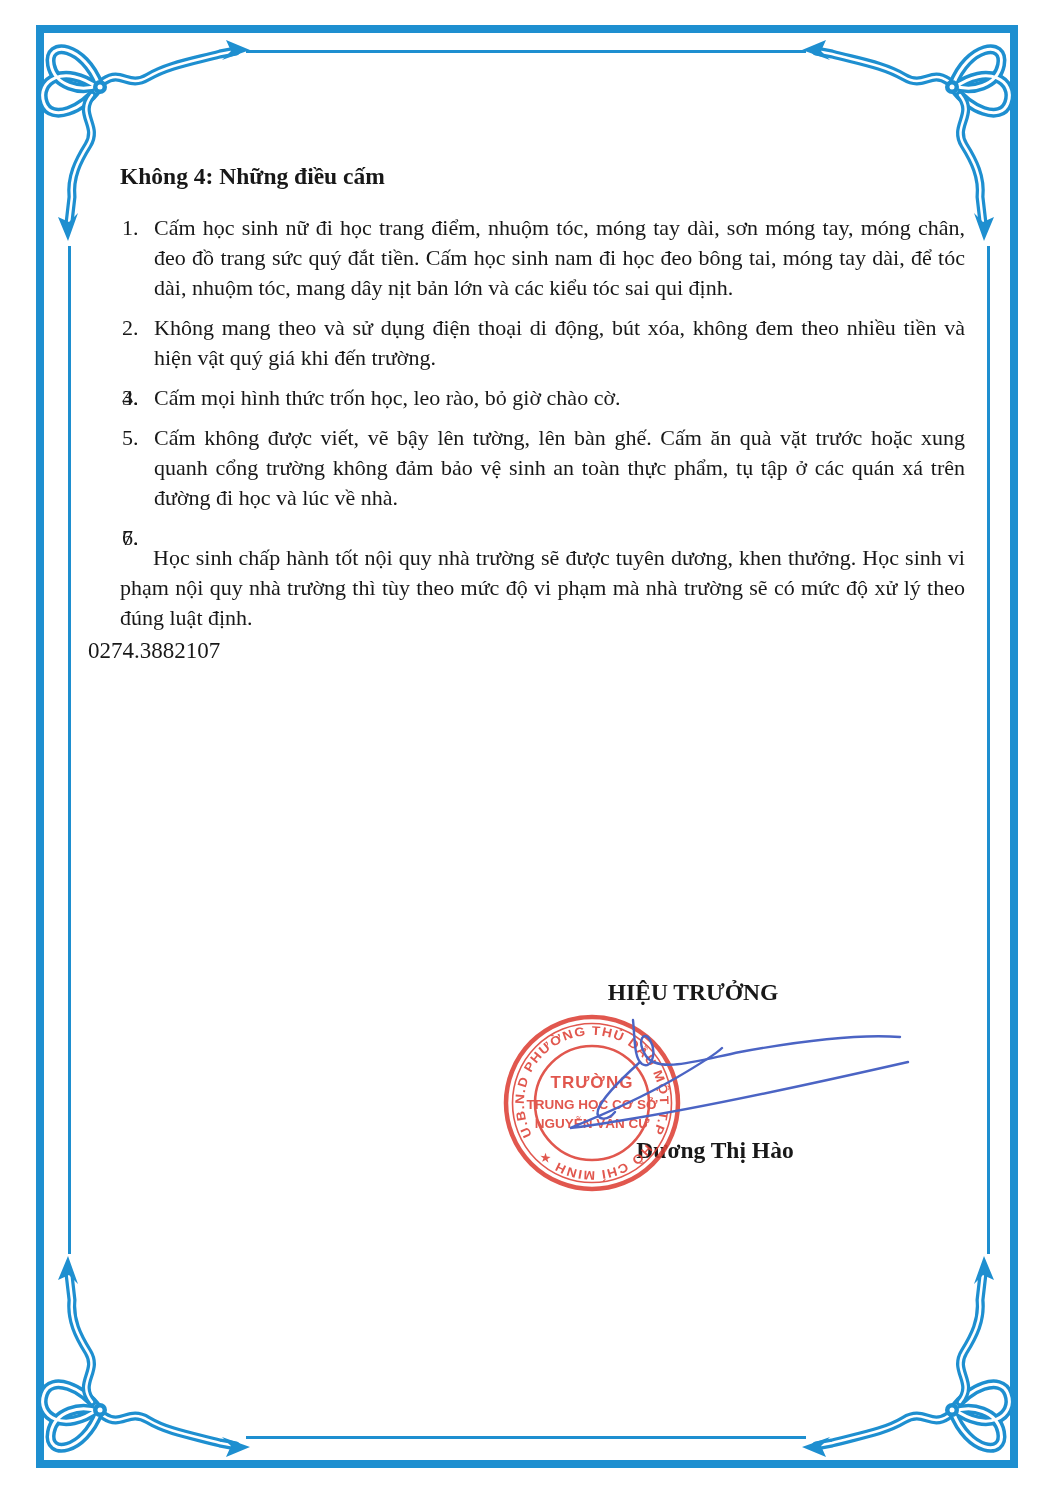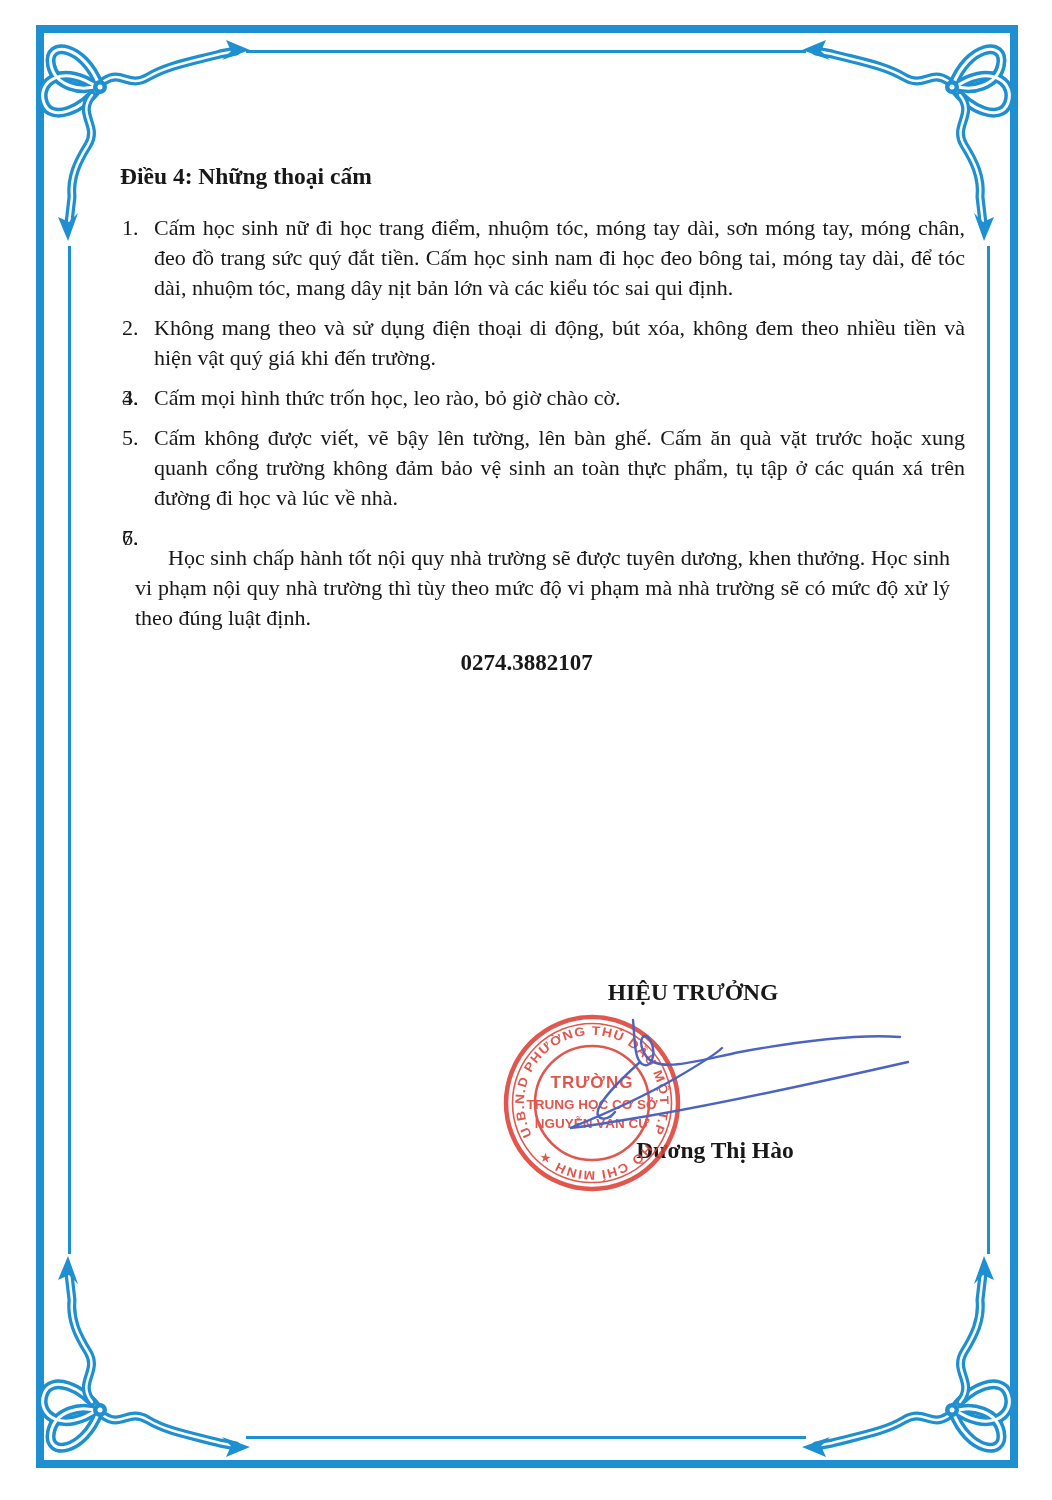--- a/index.html
+++ b/index.html
@@ -34,24 +34,24 @@
   .ww{stroke:#ffffff;fill:none;}
   .bf{fill:var(--border-blue);}
   .wf{fill:#ffffff;}
   
   .content{position:absolute;left:120px;top:0;width:845px;}
   .doc-title{margin-top:161px;font-size:23.5px;font-weight:bold;line-height:30px;}
   .item{position:relative;padding-left:34px;text-align:justify;
         font-size:22px;line-height:30px;margin-top:10px;}
   .item.first{margin-top:22px;}
   .item .num{position:absolute;left:2px;top:0;}
-  .para{margin:15px;text-align:justify;font-size:22px;line-height:30px;text-indent:33px;}
+  .para{margin:0;text-align:justify;font-size:22px;line-height:30px;text-indent:33px;}
   .para.p1{margin-top:30px;}
   .para.p2{margin-top:43px;}
-  .phone{margin-left:-32px;margin-top:3px;font-size:23px;font-weight:bold;line-height:30px;text-align:center;}
+  .phone{margin-left:-32px;margin-top:3px;font-size:23px;font-weight:normal;line-height:30px;}
   .sig-role{position:absolute;left:533px;top:979px;width:320px;text-align:center;
             font-size:23.5px;font-weight:bold;z-index:2;}
   .sig-name{position:absolute;left:555px;top:1137px;width:320px;text-align:center;
             font-size:23.5px;font-weight:bold;z-index:2;}
   
   .stamp{position:absolute;left:497px;top:1008px;z-index:3;opacity:.88;}
   .sr{stroke:var(--stamp-red);fill:none;}
   .rim{font:bold 12.5px "Liberation Sans","DejaVu Sans",sans-serif;fill:var(--stamp-red);letter-spacing:1px;}
   .c1{font:bold 17px "Liberation Sans","DejaVu Sans",sans-serif;fill:var(--stamp-red);letter-spacing:1px;}
   .c2{font:bold 13.5px "Liberation Sans","DejaVu Sans",sans-serif;fill:var(--stamp-red);}
@@ -94,21 +94,21 @@
       <use href="#bow-art"></use>
     </svg>
   <svg class="corner bl" viewBox="0 0 215 215">
       <use href="#bow-art"></use>
     </svg>
   <svg class="corner br" viewBox="0 0 215 215">
       <use href="#bow-art"></use>
     </svg>
 
   <div class="content">
-    <div class="doc-title">Điều 4: Những thoại cấm</div>
+    <div class="doc-title">Không 4: Những điều cấm</div>
 
     <div class="item first">
       <span class="num">1.</span>
       <span>Cấm học sinh nữ đi học trang điểm, nhuộm tóc, móng tay dài, sơn móng tay, móng chân, đeo đồ trang sức quý đắt tiền. Cấm học sinh nam đi học đeo bông tai, móng tay dài, để tóc dài, nhuộm tóc, mang dây nịt bản lớn và các kiểu tóc sai qui định.</span>
     </div>
     <div class="item">
       <span class="num">2.</span>
       <span>Không mang theo và sử dụng điện thoại di động, bút xóa, không đem theo nhiều tiền và hiện vật quý giá khi đến trường.</span>
     </div>
     <div class="item">

